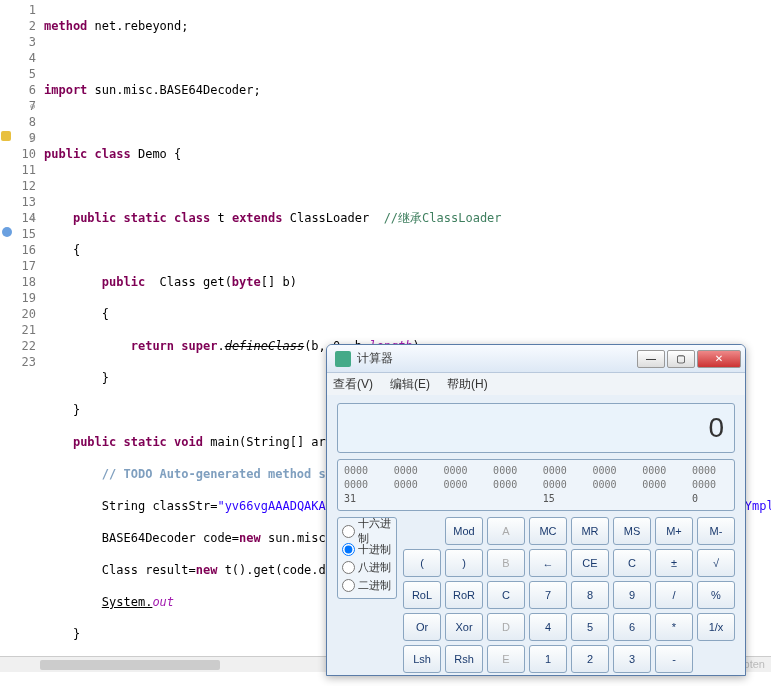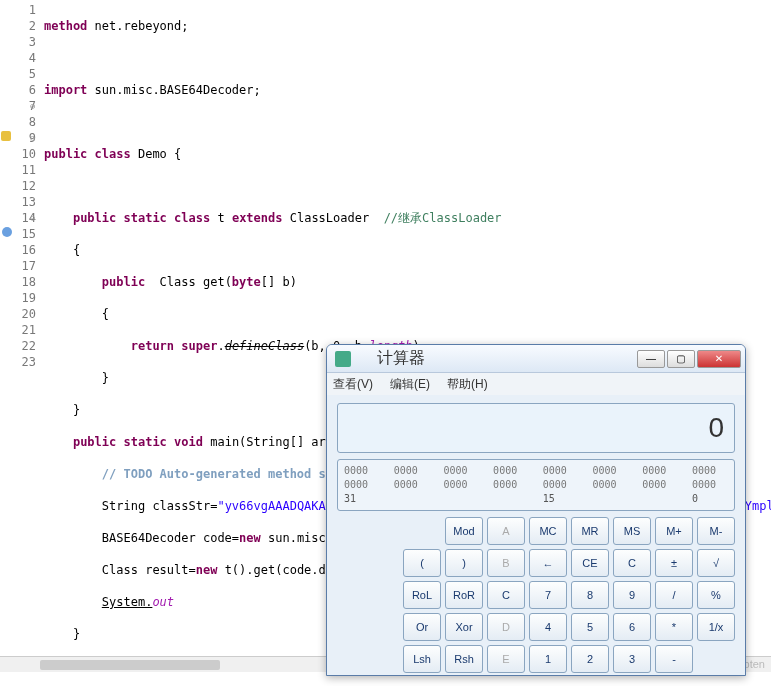--- a/index.html
+++ b/index.html
@@ -19,21 +19,21 @@
 .field { color:#a21caf; font-style:italic; }
 .underline { text-decoration:underline; }
 .bottom-scroll { position:absolute; bottom:14px; left:0; width:771px; height:16px; background:#f0f0f0; border-top:1px solid #ccc; display:flex; align-items:center; }
 .bottom-scroll .thumb { margin-left:40px; width:180px; height:10px; background:#ccc; border-radius:2px; }
 .watermark { position:absolute; right:6px; bottom:16px; color:#bbb; font-size:11px; font-family:sans-serif; }
 
 
 .calc-win { position:absolute; top:344px; left:326px; width:420px; height:332px; background:#e8f0f8; border:1px solid #5a7ca8; border-radius:6px 6px 0 0; box-shadow:0 2px 8px rgba(0,0,0,.3); font-family:"Microsoft YaHei",sans-serif; overflow:hidden; }
 .titlebar { height:28px; background:linear-gradient(#f8fbff,#dde8f5); border-bottom:1px solid #b8c8dc; display:flex; align-items:center; padding:0 4px 0 8px; }
 .titlebar .ico { width:16px; height:16px; background:#4a8; border-radius:2px; margin-right:6px; }
-.titlebar .title { flex:1; font-size:16px; color:#333;margin-left:20px; }
+.titlebar .title { flex:1; font-size:12px; color:#333; }
 .winbtns { display:flex; gap:2px; }
 .winbtn { width:28px; height:18px; border:1px solid #999; border-radius:2px; background:linear-gradient(#fff,#ddd); display:flex; align-items:center; justify-content:center; font-size:10px; }
 .winbtn.close { background:linear-gradient(#e88,#c33); color:#fff; width:44px; }
 .menubar { height:22px; display:flex; align-items:center; padding:0 6px; gap:17px; font-size:12px; color:#333; background:#f0f4f8; }
 .calc-body { padding:8px 10px; }
 .display { background:#eaf3fb; border:1px solid #8aa5c0; border-radius:3px; height:50px; display:flex; align-items:center; justify-content:flex-end; padding:0 10px; font-size:28px; color:#333; }
 .bits { border:1px solid #8aa5c0; border-radius:3px; margin-top:6px; padding:4px 6px; font-family:Consolas,monospace; font-size:10px; color:#777; background:#eef4fa; line-height:14px; }
 .bitrow { display:flex; justify-content:space-between; }
 .bitrow span { width:36px; text-align:left; }
 .bitrow .idx { color:#555; }
@@ -161,20 +161,38 @@
           <span></span>
           <span></span>
           <span class="idx">15</span>
           <span></span>
           <span></span>
           <span class="idx">0</span>
         </div>
     </div>
     <div class="panel">
       <div class="left-opts">
+        <div class="optgrp">
+          <label>
+              <input type="radio" name="r" style="">
+              <span>十六进制</span>
+            </label>
+          <label>
+              <input type="radio" name="r" checked="" style="">
+              <span>十进制</span>
+            </label>
+          <label>
+              <input type="radio" name="r" style="">
+              <span>八进制</span>
+            </label>
+          <label>
+              <input type="radio" name="r" style="">
+              <span>二进制</span>
+            </label>
+        </div>
       </div>
       <div class="keys" id="keypad">
           <div class="key blank"></div>
           <div class="key">Mod</div>
           <div class="key dis">A</div>
           <div class="key">MC</div>
           <div class="key">MR</div>
           <div class="key">MS</div>
           <div class="key">M+</div>
           <div class="key">M-</div>

